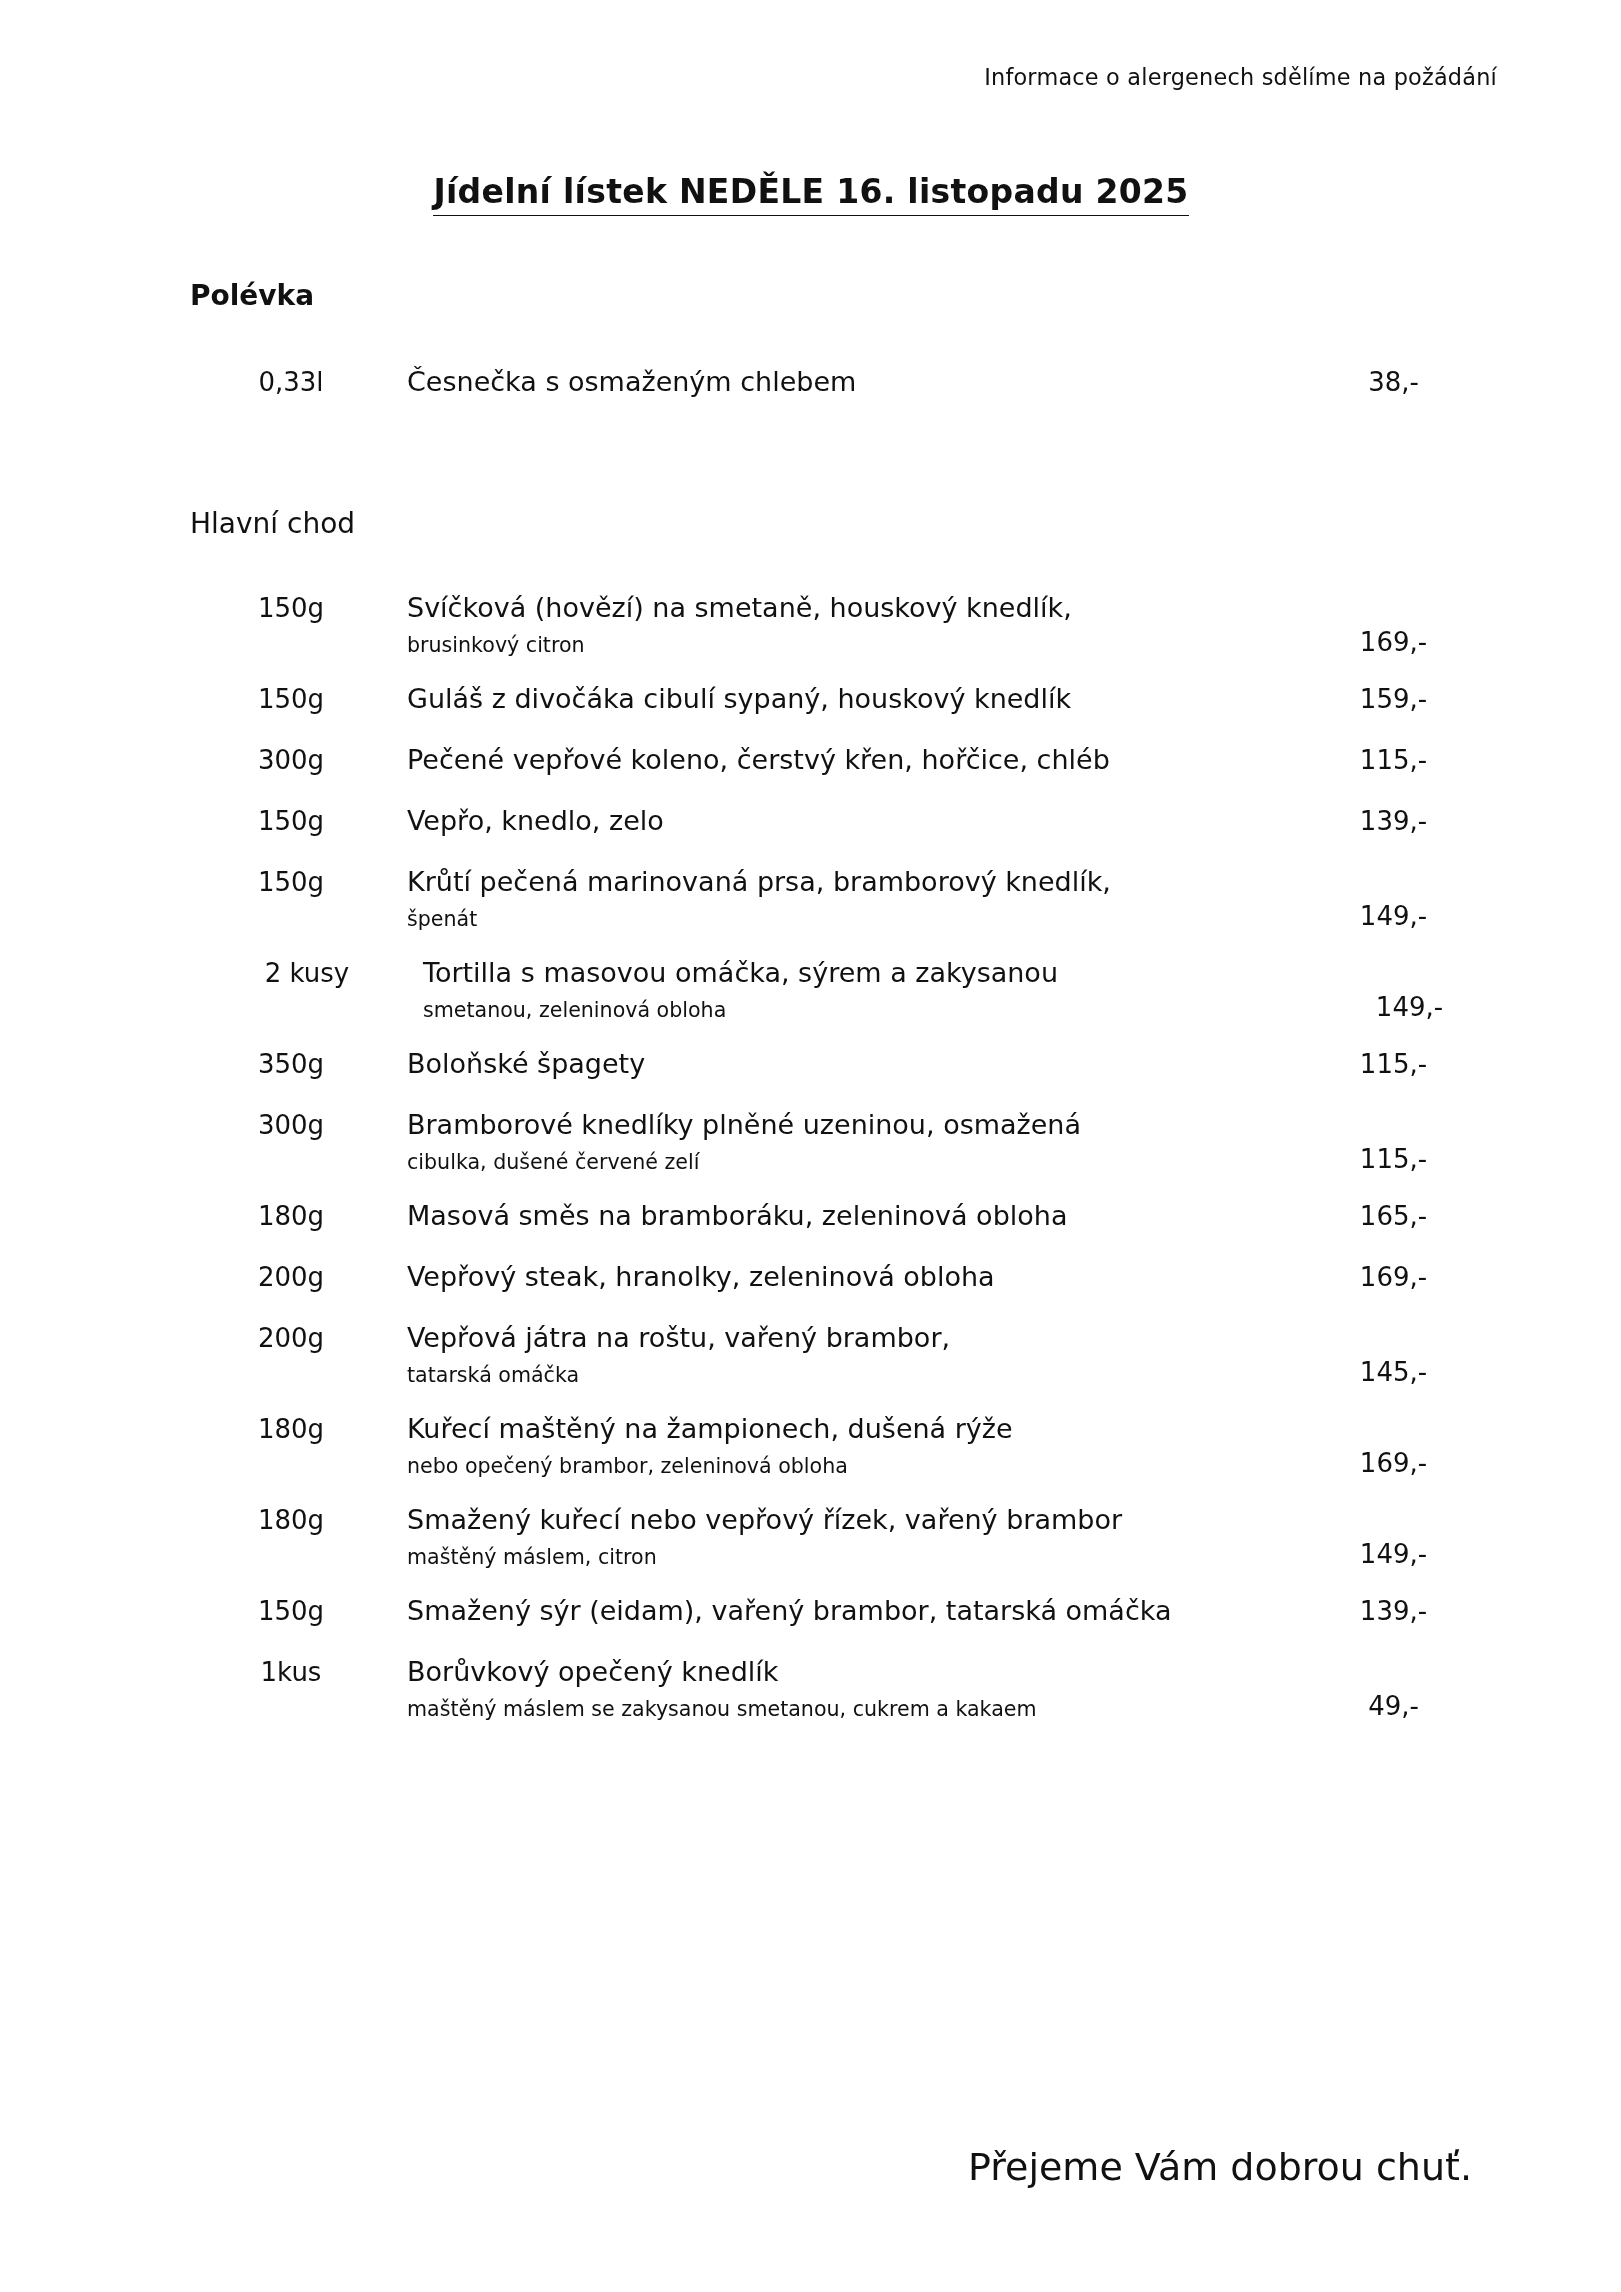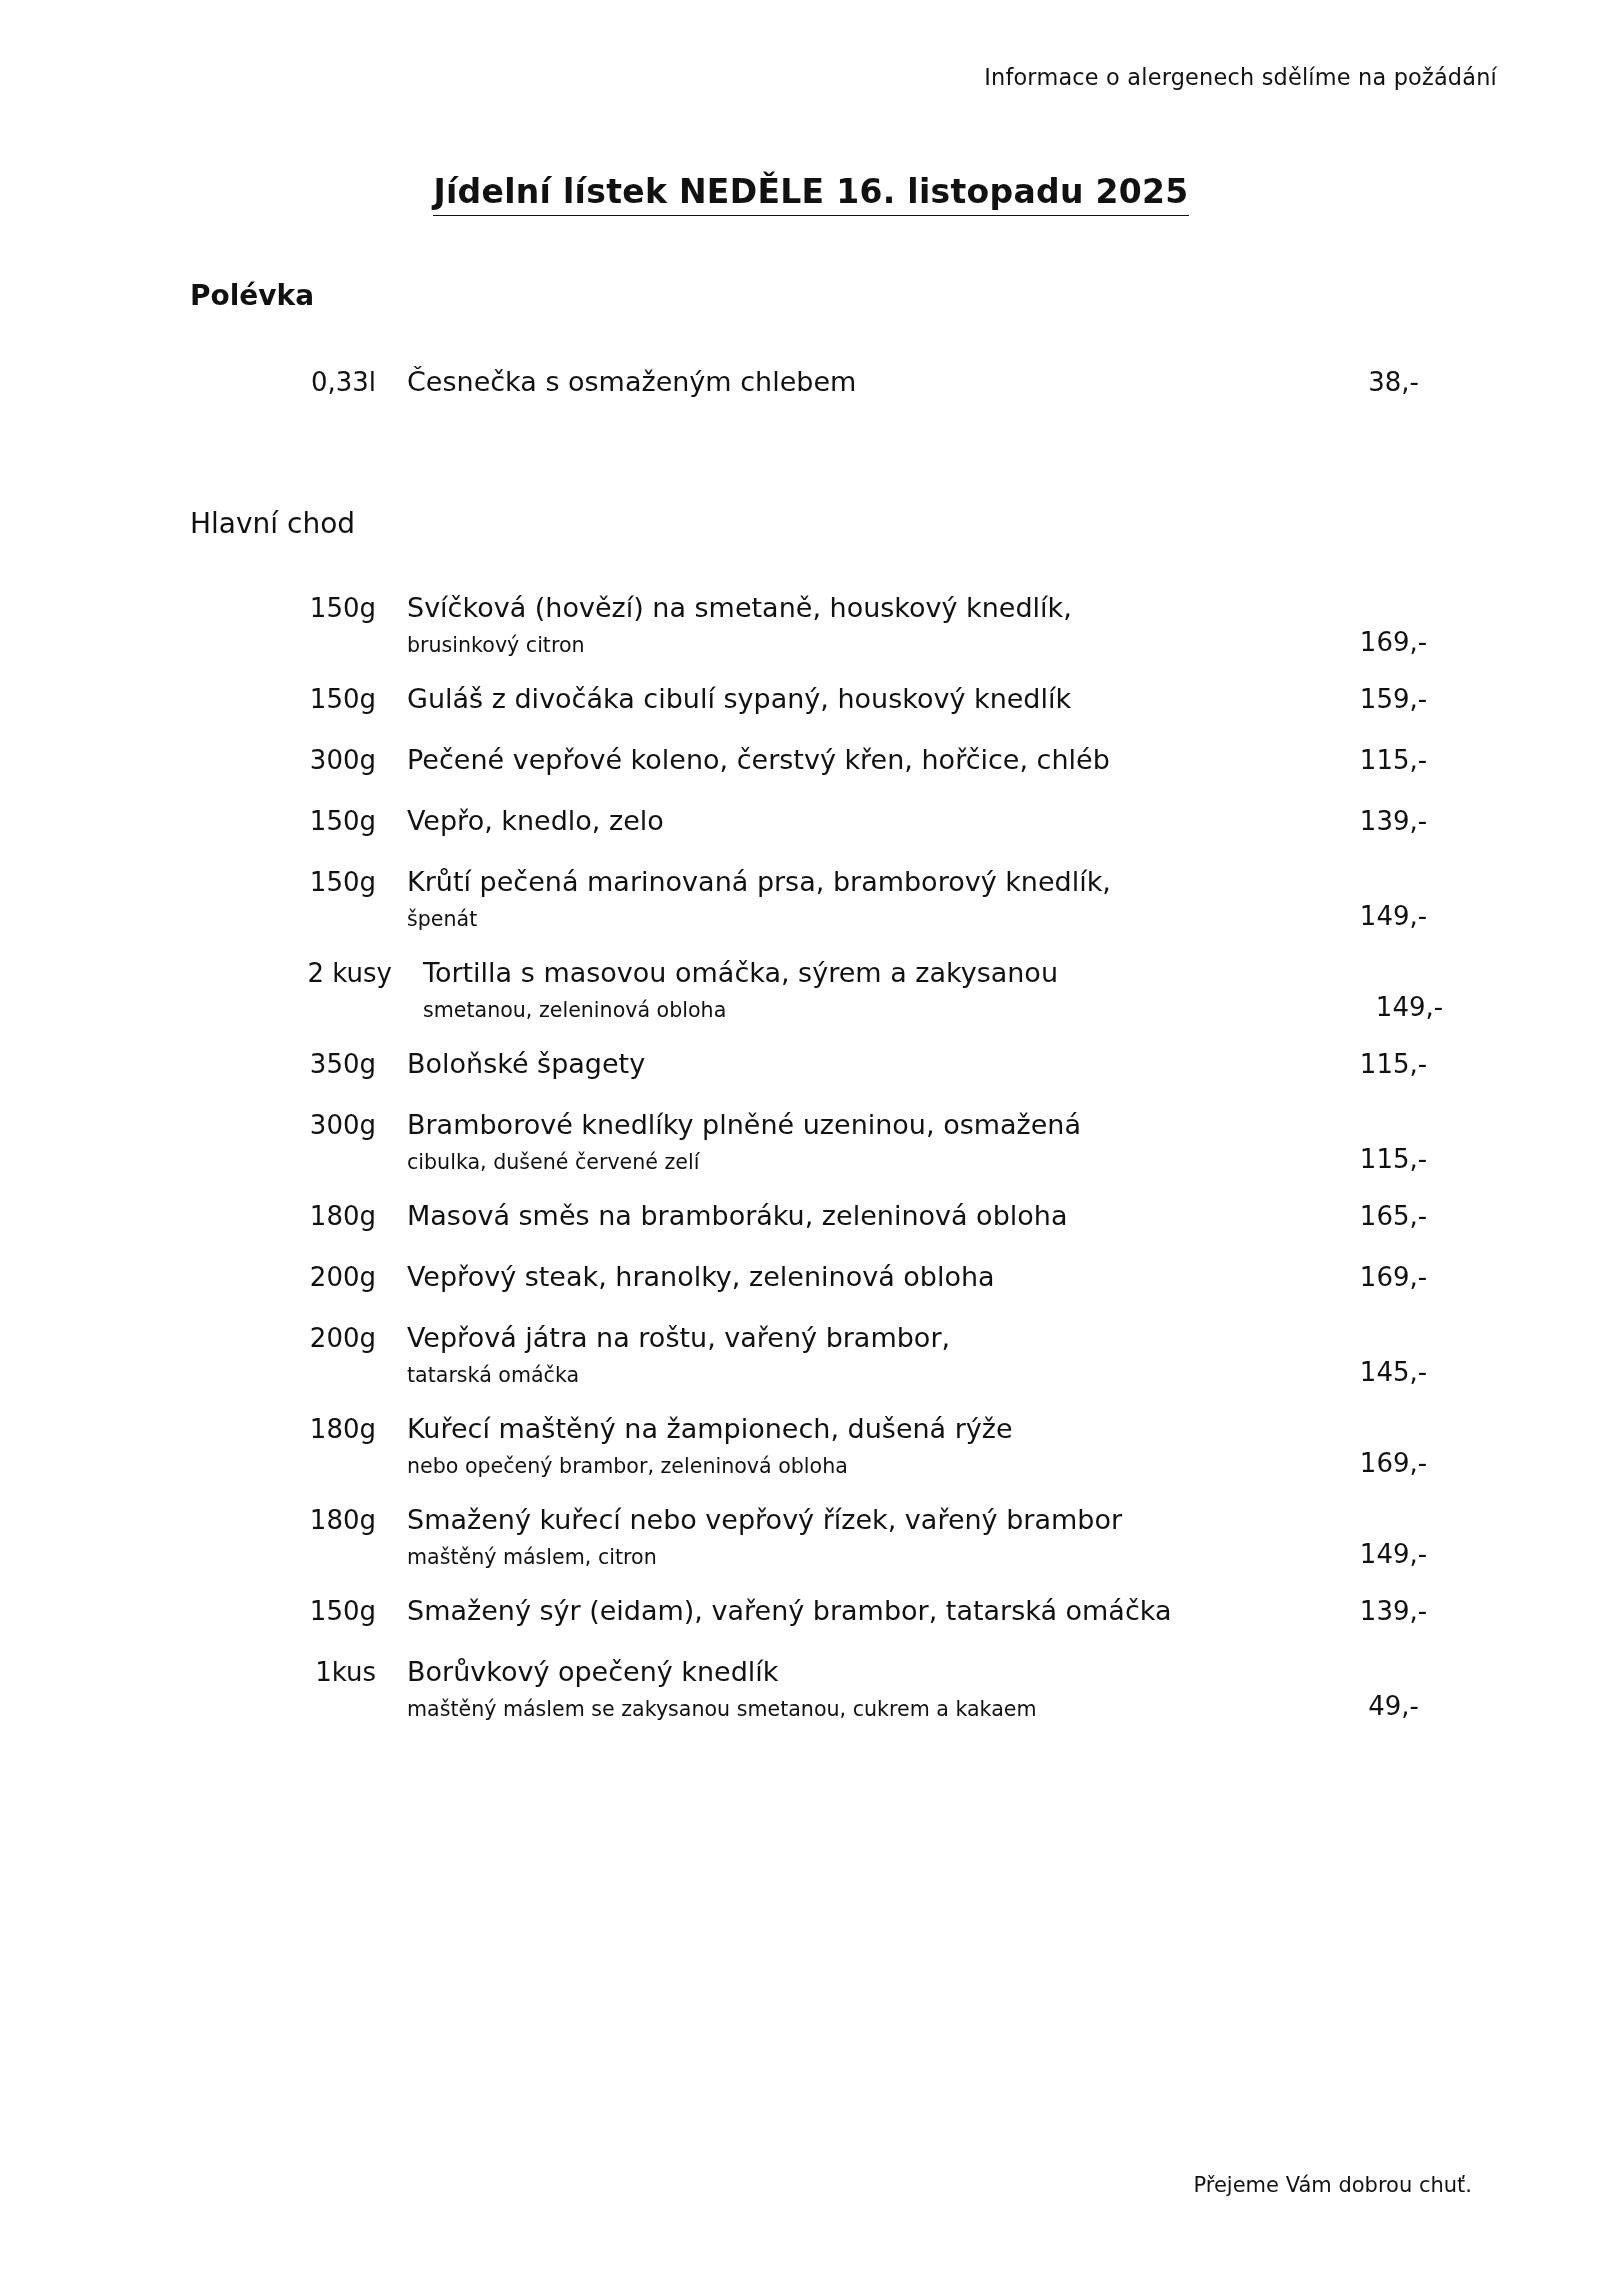--- a/index.html
+++ b/index.html
@@ -68,21 +68,21 @@
     position: relative;
     display: block;
     width: 1622px;
     min-height: 52px;
     margin-bottom: 9px;
   }
   .amount {
     position: absolute;
     left: 206px;
     width: 170px;
-    text-align: right;
+    text-align: center;
     font-size: 26px;
     top: 1.8px;
     white-space: nowrap;
   }
   .desc {
     position: absolute;
     left: 407px;
     width: 913px;
     font-size: 27px;
     line-height: 1.28;
@@ -99,23 +99,23 @@
     font-size: 26px;
     white-space: nowrap;
   }
 
   
   .row.two-line .price { top: 36px; }
   .row.one-line .price { top: 1.8px; }
 
   .footer-wish {
     position: absolute;
-    bottom: 96px;
+    bottom: 104px;
     right: 150px;
-    font-size: 21px;
+    font-size: 38px;
     white-space: nowrap;
   }
 </style>
 </head>
 <body>
 
 <div class="page">
 
   <div class="allergen-note">Informace o alergenech sdělíme na požádání</div>
 

